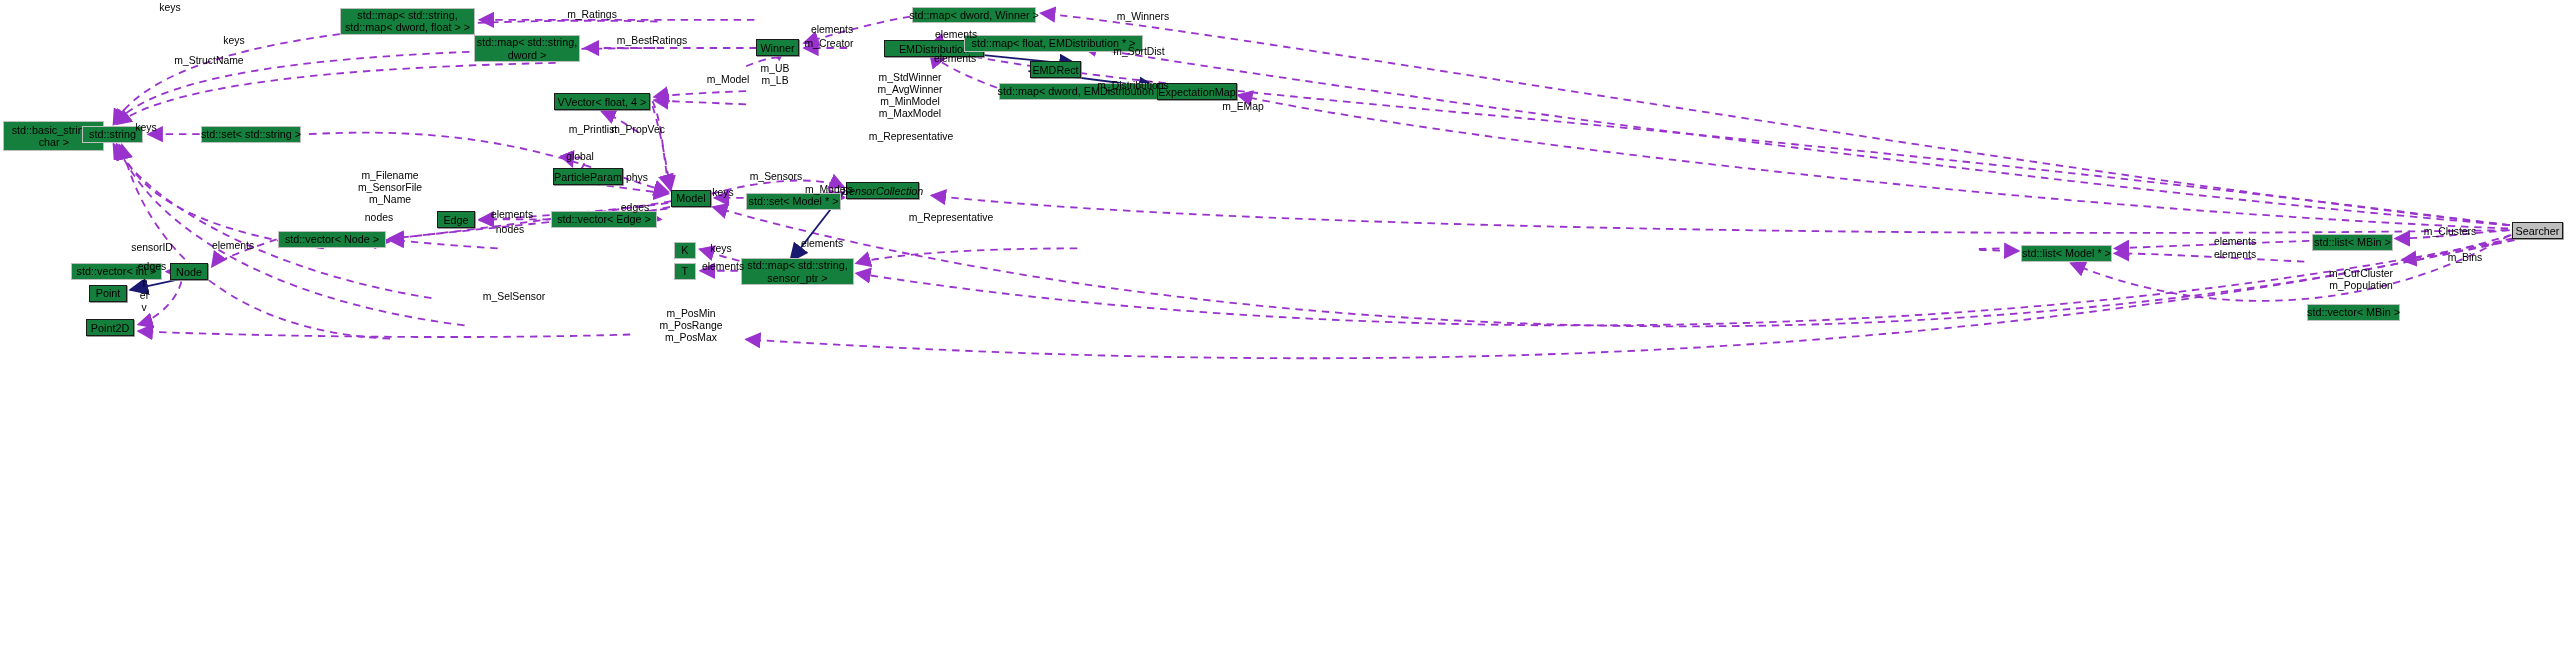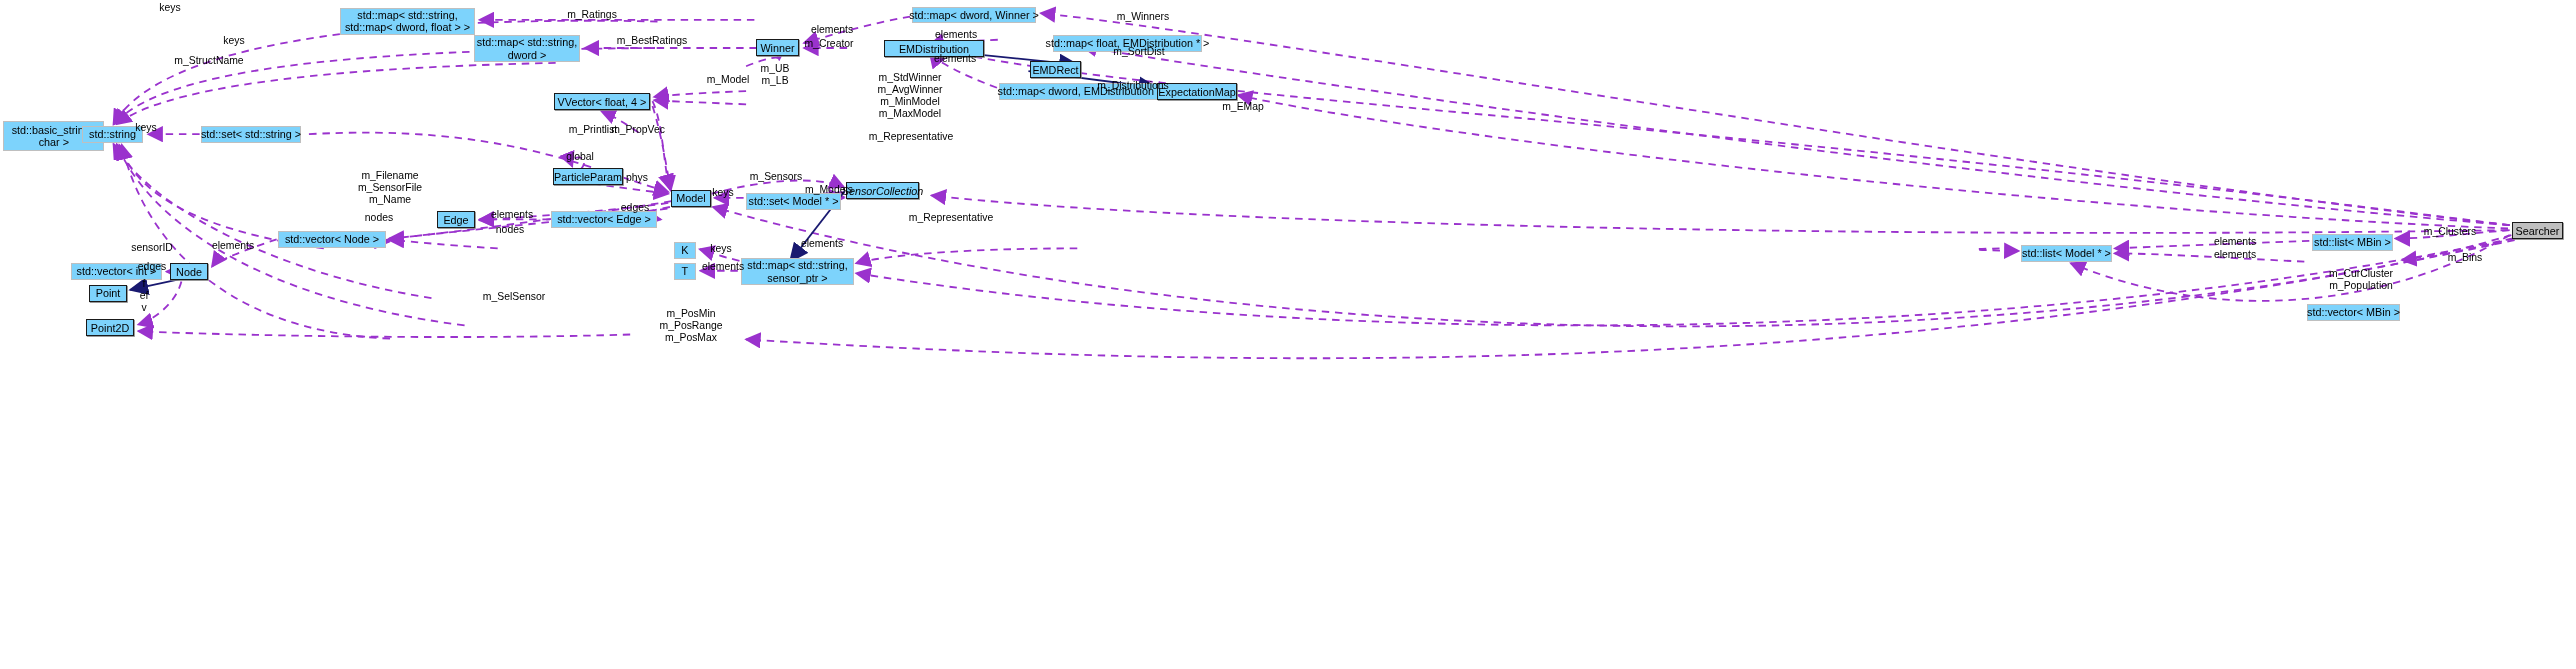--- a/index.html
+++ b/index.html
@@ -3,21 +3,21 @@
 <meta charset="utf-8">
 <style>
   html,body{margin:0;padding:0;background:#ffffff;}
   body{font-family:"Liberation Sans", sans-serif;}
   #canvas{position:relative;width:2576px;height:669px;background:#fff;overflow:hidden;}
   svg#edges{position:absolute;left:0;top:0;width:2576px;height:669px;}
 
   .node{
     position:absolute;
     box-sizing:border-box;
-    background:#7dd3fc;
+    background:#15803d;
     display:flex;align-items:center;justify-content:center;
     text-align:center;
     font-family:"Liberation Sans", sans-serif;
     font-size:10.8px;
     color:#000;
     line-height:1.12;
     white-space:pre;
     z-index:5;
   }
   
@@ -173,21 +173,21 @@
       <div class="node cls" style="left: 671px; top: 190px; width: 40px; height: 17px;">Model</div>
       <div class="node lib" style="left: 746px; top: 193px; width: 95px; height: 16.6px;">std::set&lt; Model * &gt;</div>
       <div class="node cls" style="left: 846px; top: 182px; width: 73px; height: 17.4px; font-style: italic;">SensorCollection</div>
       <div class="node lib" style="left: 674px; top: 242px; width: 21.5px; height: 16.6px;">K</div>
       <div class="node lib" style="left: 674px; top: 263px; width: 21.5px; height: 16.6px;">T</div>
       <div class="node lib" style="left: 741px; top: 258px; width: 113px; height: 27px;">std::map&lt; std::string,
 sensor_ptr &gt;</div>
       <div class="node cls" style="left: 756px; top: 39px; width: 43px; height: 17.4px;">Winner</div>
       <div class="node cls" style="left: 849px; top: 40px; width: 100px; height: 17.4px; margin-left: 35px;">EMDistribution</div>
       <div class="node lib" style="left: 912px; top: 6.6px; width: 124px; height: 16.6px;">std::map&lt; dword, Winner &gt;</div>
-      <div class="node lib" style="left: 1053px; top: 35px; width: 149px; height: 16.6px;">std::map&lt; float, EMDistribution * &gt;</div>
+      <div class="node lib" style="left: 964px; top: 35px; width: 179px; height: 16.6px;">std::map&lt; float, EMDistribution * &gt;</div>
       <div class="node cls" style="left: 1030px; top: 61px; width: 51px; height: 17.4px;">EMDRect</div>
       <div class="node lib" style="left: 999px; top: 83px; width: 170px; height: 16.6px;">std::map&lt; dword, EMDistribution * &gt;</div>
       <div class="node cls" style="left: 1157px; top: 83px; width: 80px; height: 17.4px;">ExpectationMap</div>
       <div class="node lib" style="left: 2021px; top: 245px; width: 91px; height: 16.6px;">std::list&lt; Model * &gt;</div>
       <div class="node lib" style="left: 2312px; top: 234px; width: 81px; height: 16.6px;">std::list&lt; MBin &gt;</div>
       <div class="node lib" style="left: 2307px; top: 256px; width: 93px; height: 16.6px; margin-top: 48px;">std::vector&lt; MBin &gt;</div>
       <div class="node focus" style="left: 2512px; top: 222px; width: 51px; height: 17.4px;">Searcher</div>
     </div>
 
   <div id="labels-layer">

